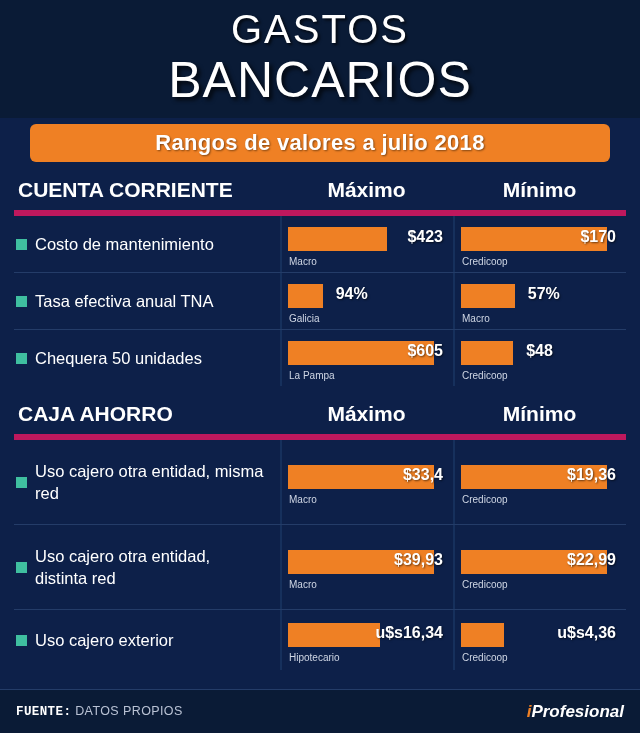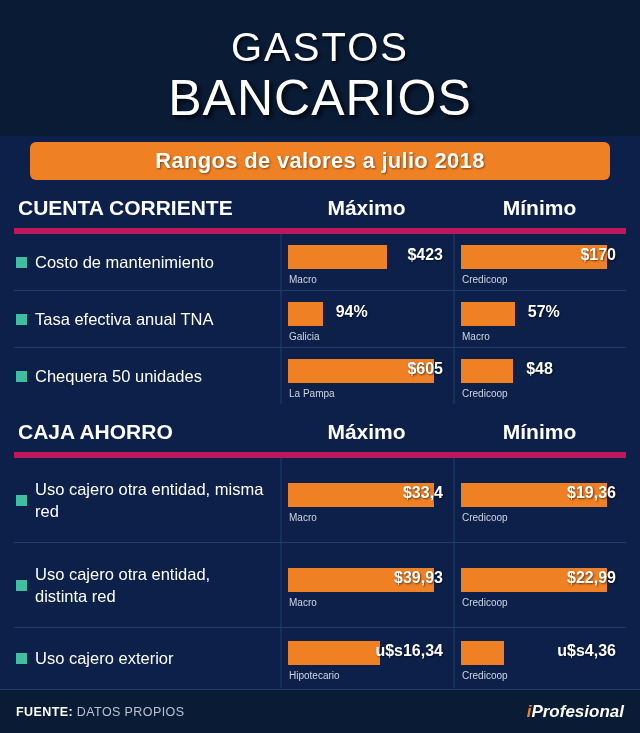--- a/index.html
+++ b/index.html
@@ -6,21 +6,21 @@
   body{
     width:640px;height:733px;
     background:#0b1e3d;
     font-family:"Liberation Sans",sans-serif;
     overflow:hidden;
   }
   .page{position:relative;width:640px;height:733px;background:#0d2049;}
   
   .header{
     background:#0a1b36;
-    padding:24px 0 10px 0;
+    padding:6px 0 10px 0;
     text-align:center;
   }
   .header .line1{
     color:#ffffff;
     font-size:40px;
     letter-spacing:2px;
     font-weight:400;
     line-height:46px;
     text-shadow:2px 2px 3px rgba(0,0,0,.7);
   }
@@ -147,21 +147,21 @@
     justify-content:space-between;
     padding:0 16px;
     box-sizing:border-box;
     border-top:1px solid #243c68;
   }
   .footer-left{
     color:#b9c2d4;
     font-size:12.5px;
     letter-spacing:.4px;
   }
-  .footer-left b{color:#ffffff;}
+  .footer-left b{color:#ffffff;font-family:Liberation Mono, monospace;}
   .brand{
     color:#ffffff;
     font-size:17px;
     font-style:italic;
     font-weight:bold;
   }
   .brand .i{color:#ef8024;}
   .spacer{height:8px;}
 </style>
 </head>

